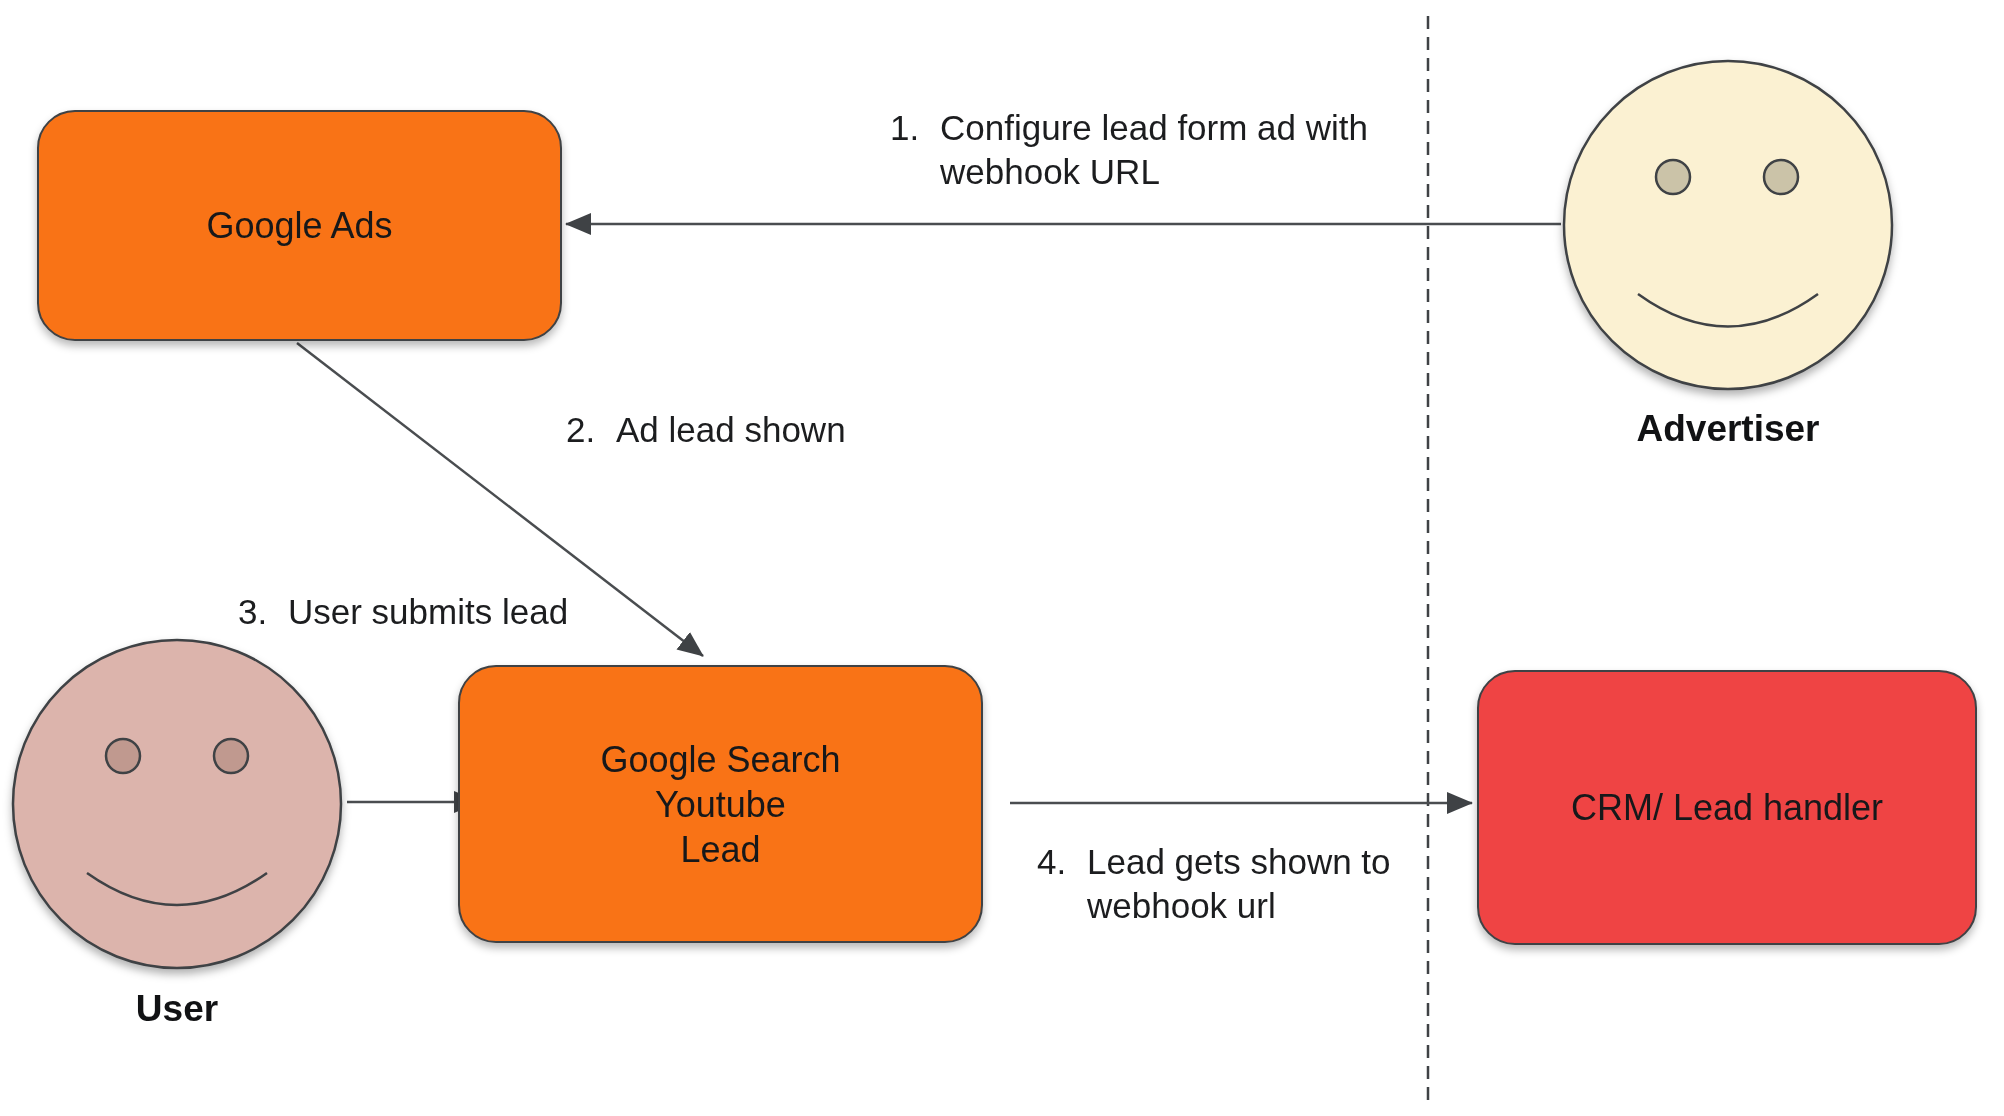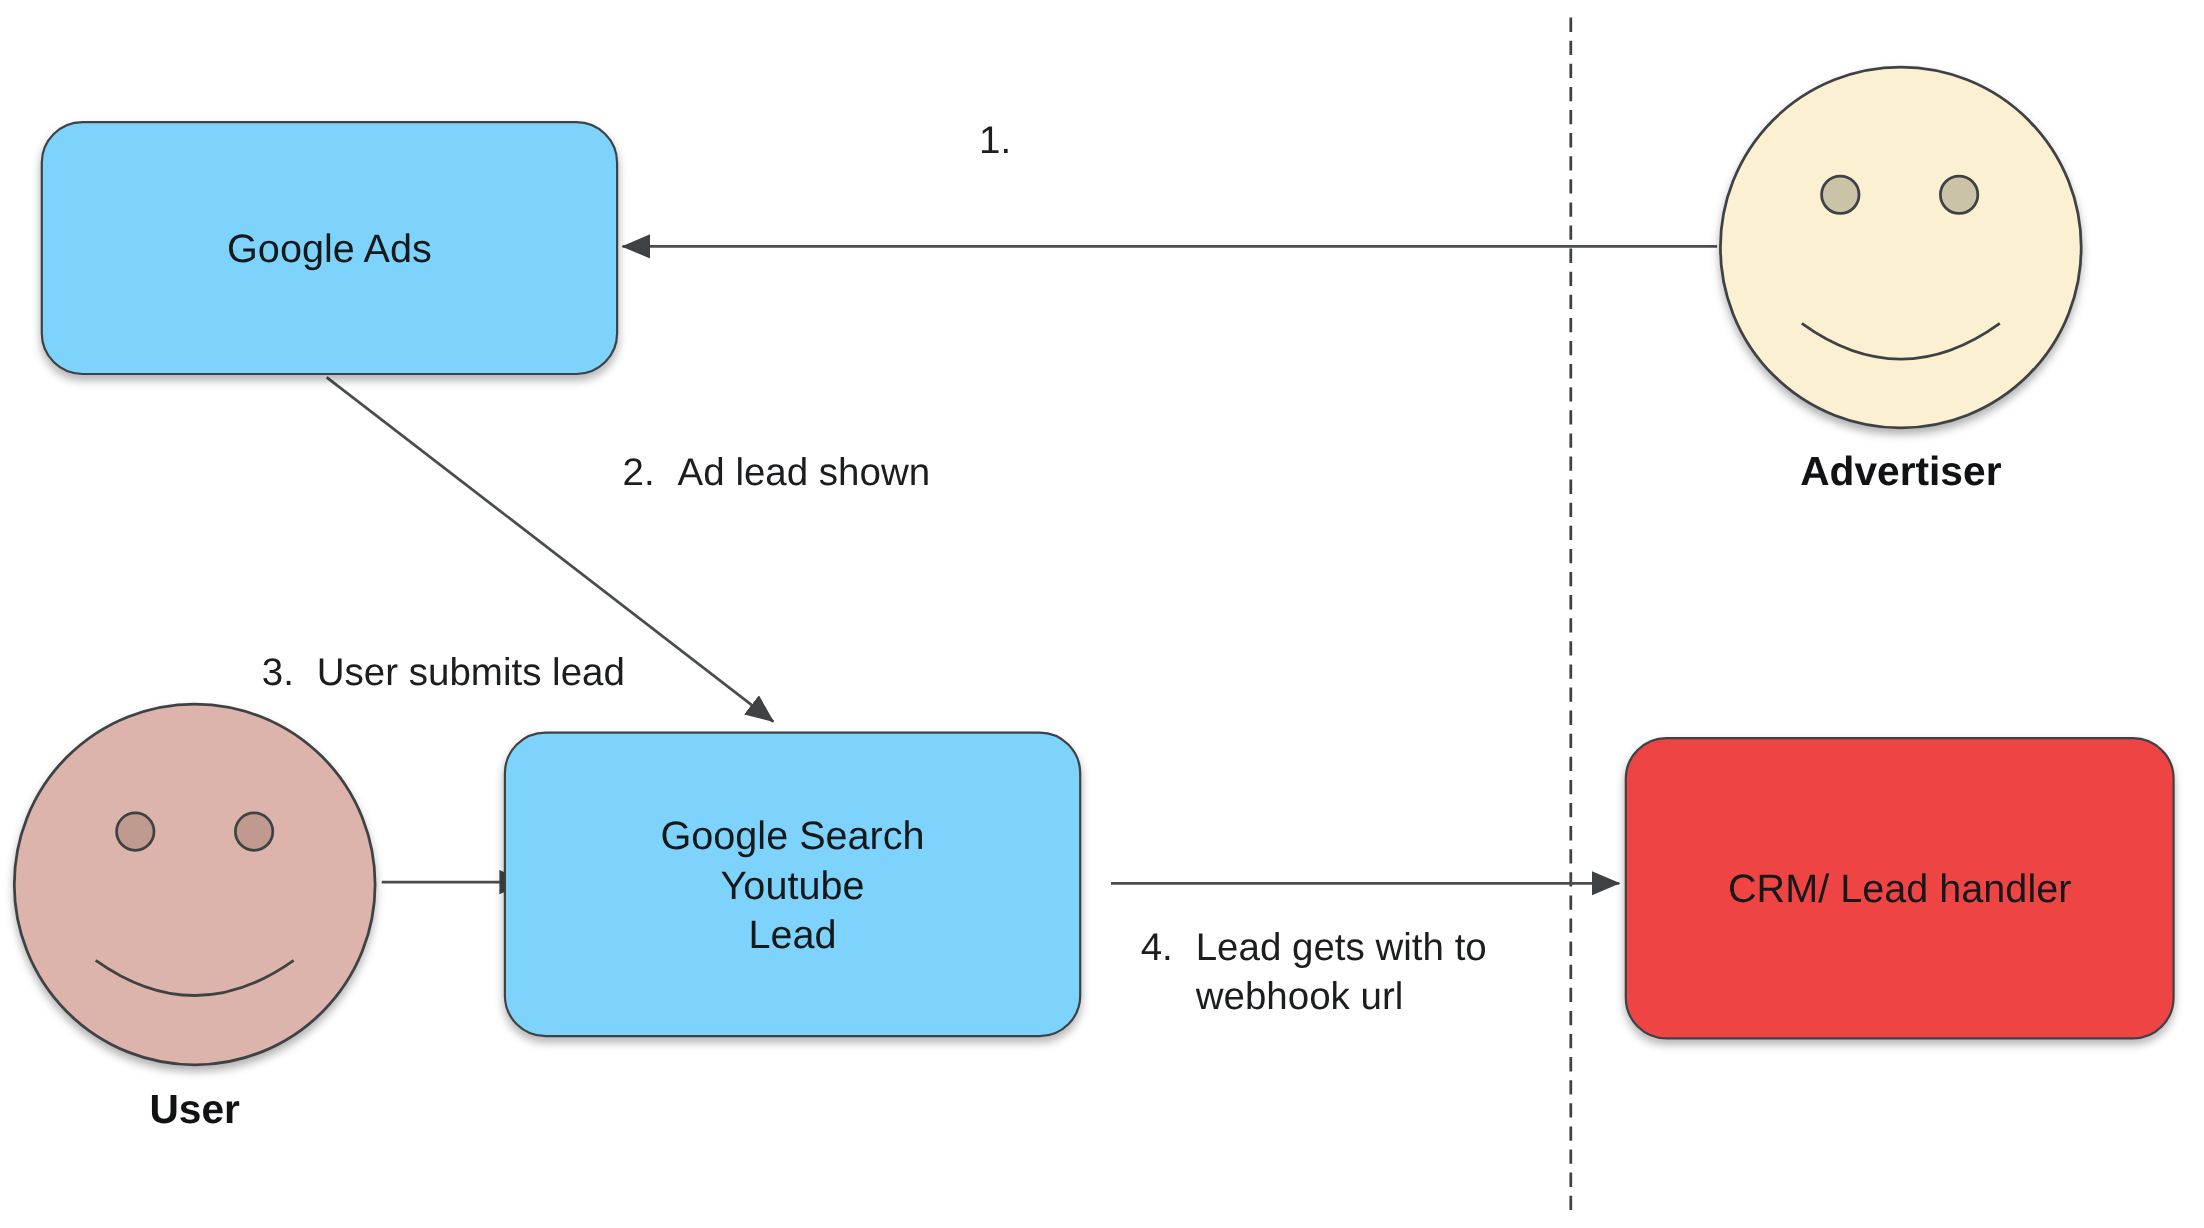--- a/index.html
+++ b/index.html
@@ -52,21 +52,21 @@
     border-radius: 38px;
     display: flex;
     align-items: center;
     justify-content: center;
     text-align: center;
     font-size: 36px;
     line-height: 45px;
     color: #17181a;
     box-shadow: 0 5px 8px rgba(0,0,0,0.28);
   }
-  .node.blue   { background: #7dd3fc; }
+  .node.blue   { background: #f97316; }
   .node.yellow { background: #ef4444; }
   #node-google-ads    { left: 37px;   top: 110px; width: 525px; height: 231px; }
   #node-google-search { left: 458px;  top: 665px; width: 525px; height: 278px; }
   #node-crm           { left: 1477px; top: 670px; width: 500px; height: 275px; }
 
   .step-label {
     position: absolute;
     display: flex;
     align-items: flex-start;
     font-size: 35px;
@@ -142,36 +142,40 @@
       <span>Lead</span>
     </span>
   </div>
 
   <div class="node yellow" id="node-crm">
     <span>CRM/ Lead handler</span>
   </div>
 
   <div class="step-label" id="step-1">
     <span class="num">1.</span>
+    <span class="txt">
+      <span>Configure lead form ad with</span><br>
+      <span>webhook URL</span>
+    </span>
   </div>
 
   <div class="step-label" id="step-2">
     <span class="num">2.</span>
     <span class="txt">Ad lead shown</span>
   </div>
 
   <div class="step-label" id="step-3">
     <span class="num">3.</span>
     <span class="txt">User submits lead</span>
   </div>
 
   <div class="step-label" id="step-4">
     <span class="num">4.</span>
     <span class="txt">
-      <span>Lead gets with to</span><br>
+      <span>Lead gets shown to</span><br>
       <span>webhook url</span>
     </span>
   </div>
 
   <div class="actor-label" id="advertiser-label">Advertiser</div>
   <div class="actor-label" id="user-label">User</div>
 
 </div>
 
 </body></html>

